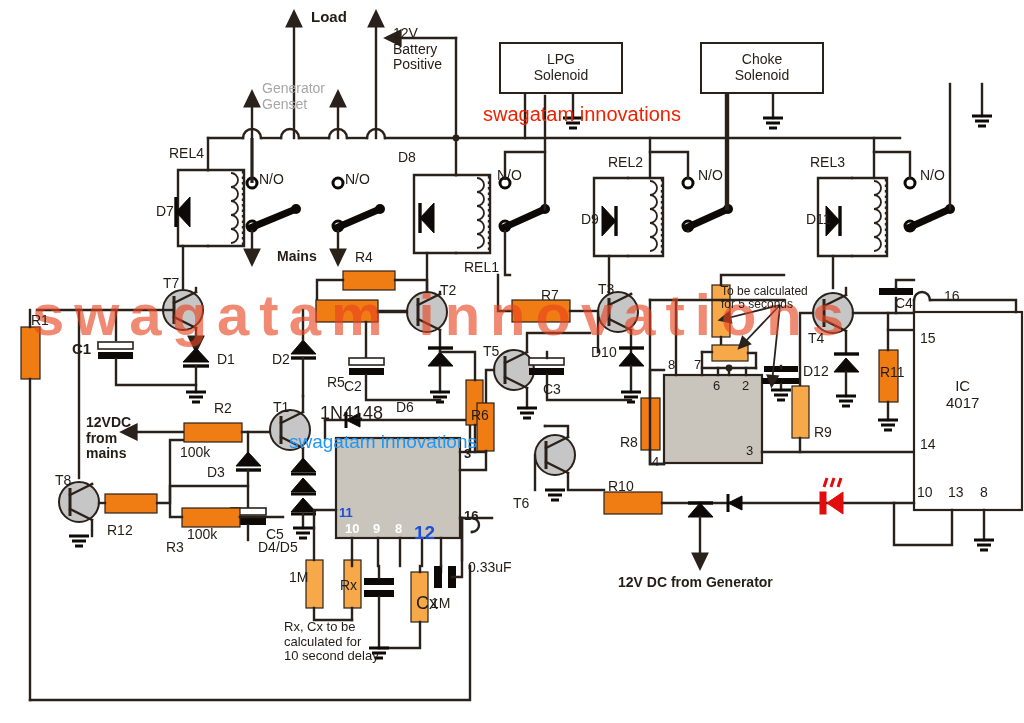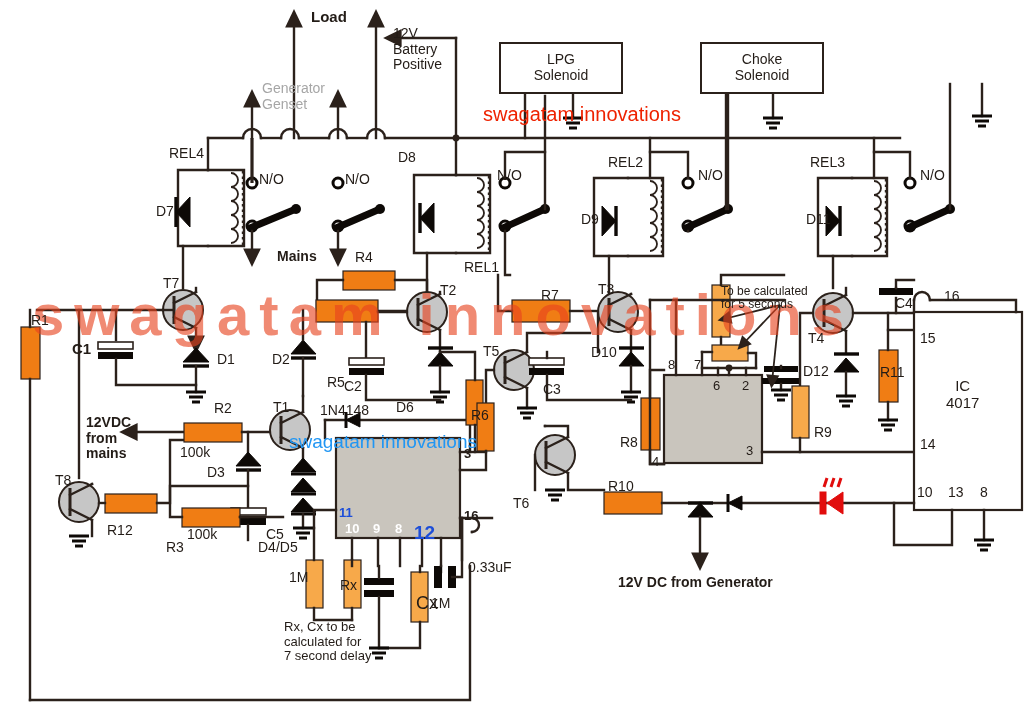--- a/index.html
+++ b/index.html
@@ -582,32 +582,32 @@
 <div class="lbl" style="left:272px;top:352px;font-size:14px;">D2</div>
 <div class="lbl" style="left:207px;top:459px;font-size:14px;margin-top:6px;">D3</div>
 <div class="lbl" style="left:258px;top:540px;font-size:14px;">D4/D5</div>
 <div class="lbl" style="left:396px;top:364px;font-size:14px;margin-top:36px;">D6</div>
 <div class="lbl" style="left:156px;top:204px;font-size:14px;">D7</div>
 <div class="lbl" style="left:398px;top:150px;font-size:14px;">D8</div>
 <div class="lbl" style="left:581px;top:212px;font-size:14px;">D9</div>
 <div class="lbl" style="left:591px;top:345px;font-size:14px;">D10</div>
 <div class="lbl" style="left:806px;top:212px;font-size:14px;">D11</div>
 <div class="lbl" style="left:803px;top:364px;font-size:14px;">D12</div>
-<div class="lbl" style="left:320px;top:403px;font-size:14px;">1N4148</div>
+<div class="lbl" style="left:320px;top:403px;font-size:18px;">1N4148</div>
 
 <div class="lbl lbl-b" style="left:311px;top:9px;font-size:15px;">Load</div>
 <div class="lbl" style="left:262px;top:81px;font-size:14px;color:#a6a6a6;">Generator
 Genset</div>
 <div class="lbl lbl-b" style="left:277px;top:249px;font-size:14px;">Mains</div>
 <div class="lbl" style="left:393px;top:26px;font-size:14px;">12V
 Battery
 Positive</div>
 <div class="lbl lbl-b" style="left:86px;top:415px;font-size:14px;">12VDC
 from
 mains</div>
 <div class="lbl" style="left:721px;top:285px;font-size:12px;">To be calculated
 for 5 seconds</div>
 <div class="lbl" style="left:284px;top:620px;font-size:13px;">Rx, Cx to be
 calculated for
-7 second delay</div>
+10 second delay</div>
 <div class="lbl lbl-b" style="left:618px;top:575px;font-size:14px;">12V DC from Generator</div>
 
 </div>
 
 </body></html>

